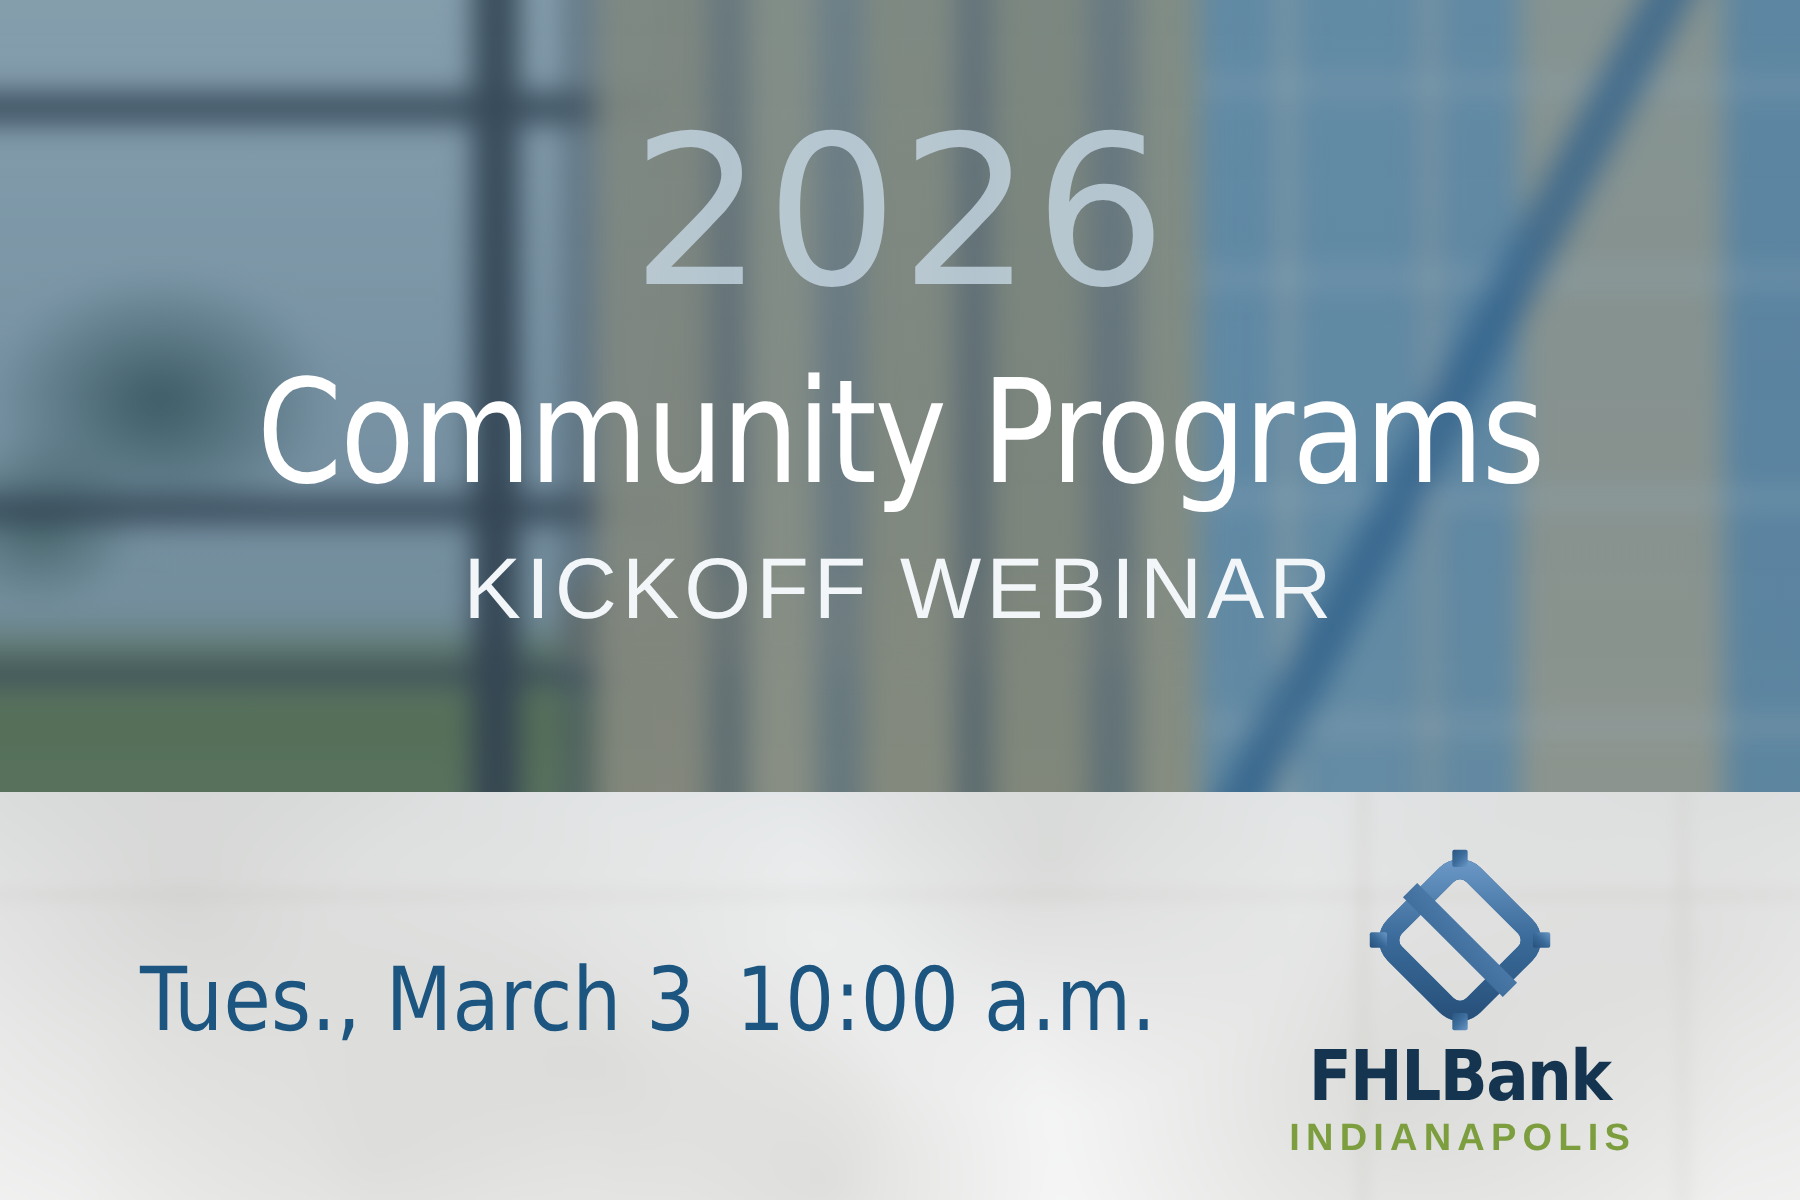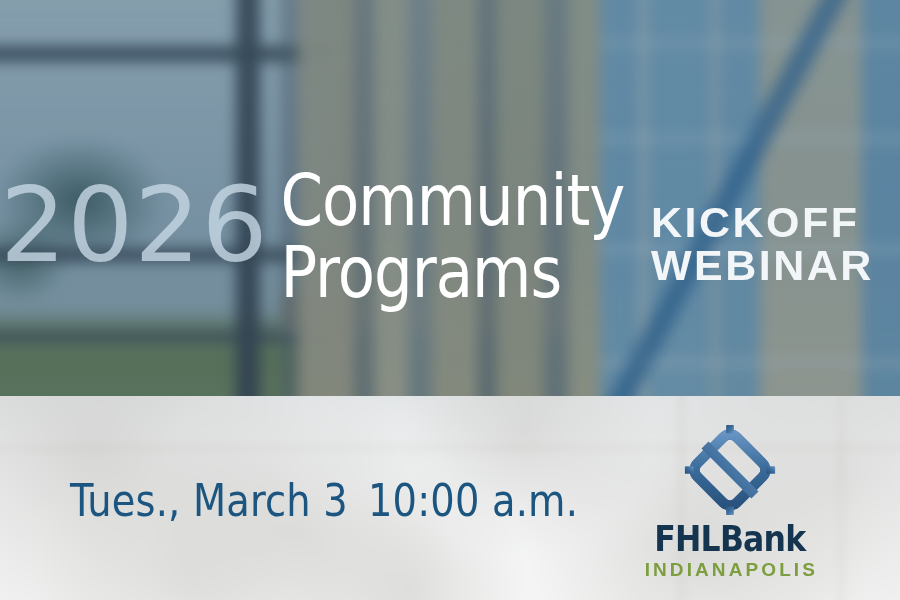--- a/index.html
+++ b/index.html
@@ -159,21 +159,21 @@
       rgba(96,140,170,.18) 60%,
       rgba(104,140,162,.16) 100%);
   }
 
   
   .hero-text {
     position:absolute;
     left:0; top:0;
     width:900px; height:396px;
     display:flex;
-    flex-direction:row;
+    flex-direction:column;
     align-items:center;
     justify-content:flex-start;
     padding-top:54px;
   }
 
   .year {
     font-family:"DejaVu Sans", sans-serif;
     font-size:104px;
     font-weight:400;
     line-height:1;
@@ -188,25 +188,25 @@
     line-height:1;
     letter-spacing:-1px;
     color:#ffffff;
     margin-top:22px;
     transform:scaleX(.94);
   }
 
   .subhead {
     font-family:"Liberation Sans", sans-serif;
     font-size:43px;
-    font-weight:700;
+    font-weight:400;
     line-height:1;
     letter-spacing:2.5px;
     color:#f2f6f8;
-    margin-top:38px;
+    margin-top:22px;
   }
 
   
   .info-band {
     position:absolute;
     left:0; top:396px;
     width:900px; height:204px;
     overflow:hidden;
     background:#f0f1f2;
   }

